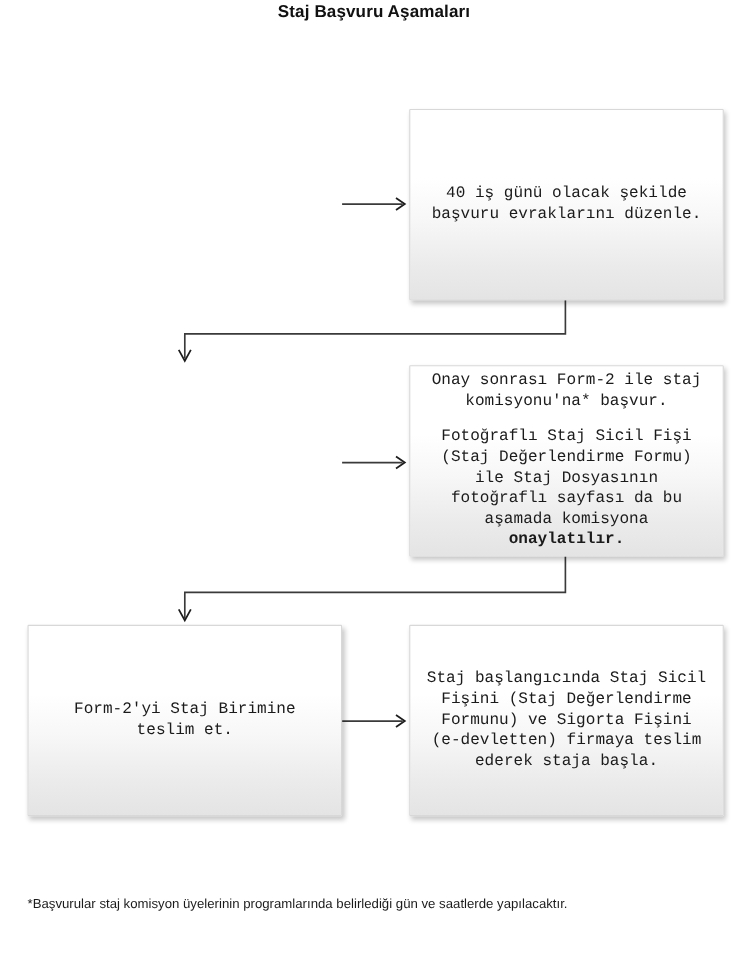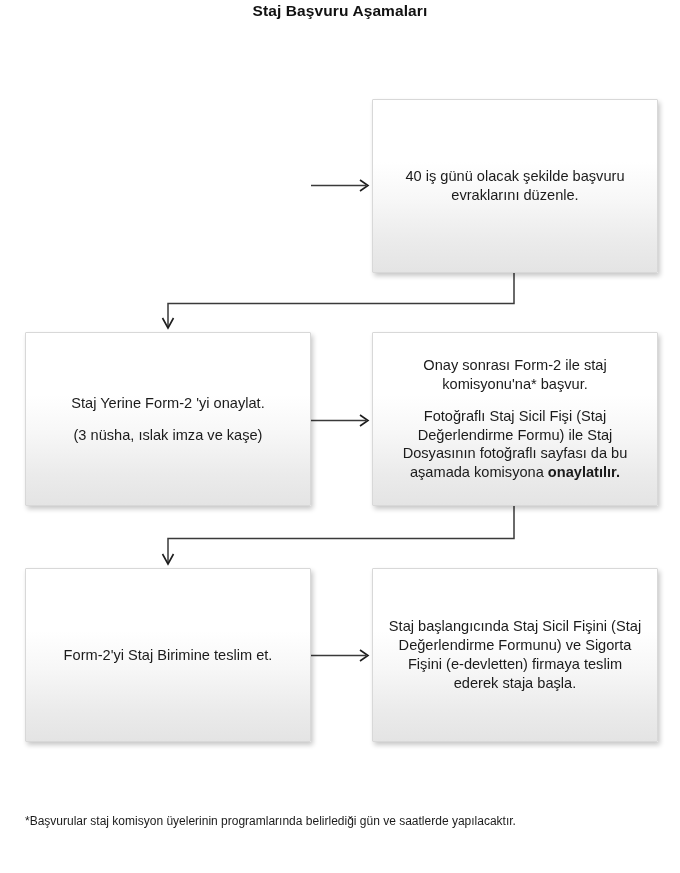--- a/index.html
+++ b/index.html
@@ -55,20 +55,21 @@
     align-items: center;
     justify-content: center;
     text-align: center;
     padding: 6px 12px;
   }
   .node-text {
     font-size: 14.6px;
     line-height: 1.30;
     color: #1b1b1b;
     white-space: pre-line;
+    font-family: Liberation Mono, monospace;
   }
   .node-text + .node-text {
     margin-top: 13px;
   }
   .node-text b { font-weight: bold; }
 
   .node-left  { left: 25px;  width: 286px; }
   .node-right { left: 372px; width: 286px; }
 
   .row-1 { top: 99px;  height: 174px; }
@@ -147,24 +148,20 @@
       <line x1="311" y1="655.5" x2="366" y2="655.5" stroke="#3a3a3a" stroke-width="1.5"></line>
       <polyline class="head" points="360,650 368,655.5 360,661"></polyline>
     </g>
   </svg>
 
 
   <div class="node node-right row-1 align-mid">
     <div class="node-text">40 iş günü olacak şekilde başvuru evraklarını düzenle.</div>
   </div>
 
-  <div class="node node-left row-2 align-mid">
-    <div class="node-text">Staj Yerine Form-2 'yi onaylat.</div>
-    <div class="node-text">(3 nüsha, ıslak imza ve kaşe)</div>
-  </div>
 
   <div class="node node-right row-2 align-mid">
     <div class="node-text">Onay sonrası Form-2 ile staj komisyonu'na* başvur.</div>
     <div class="node-text"><span>Fotoğraflı Staj Sicil Fişi (Staj Değerlendirme Formu) ile Staj Dosyasının fotoğraflı sayfası da bu aşamada komisyona </span><b>onaylatılır.</b></div>
   </div>
 
   <div class="node node-left row-3 align-mid">
     <div class="node-text">Form-2'yi Staj Birimine teslim et.</div>
   </div>
 

